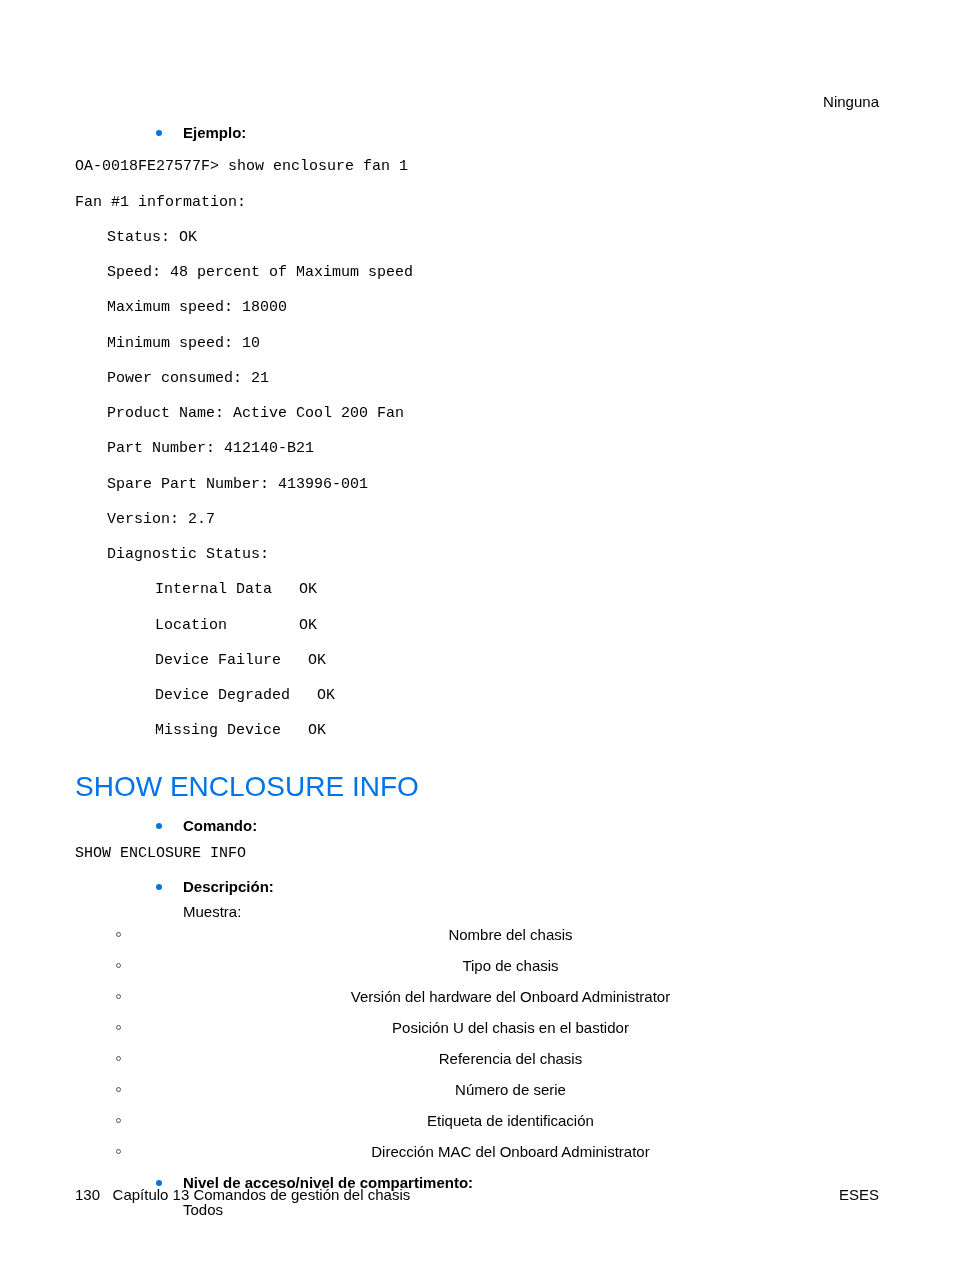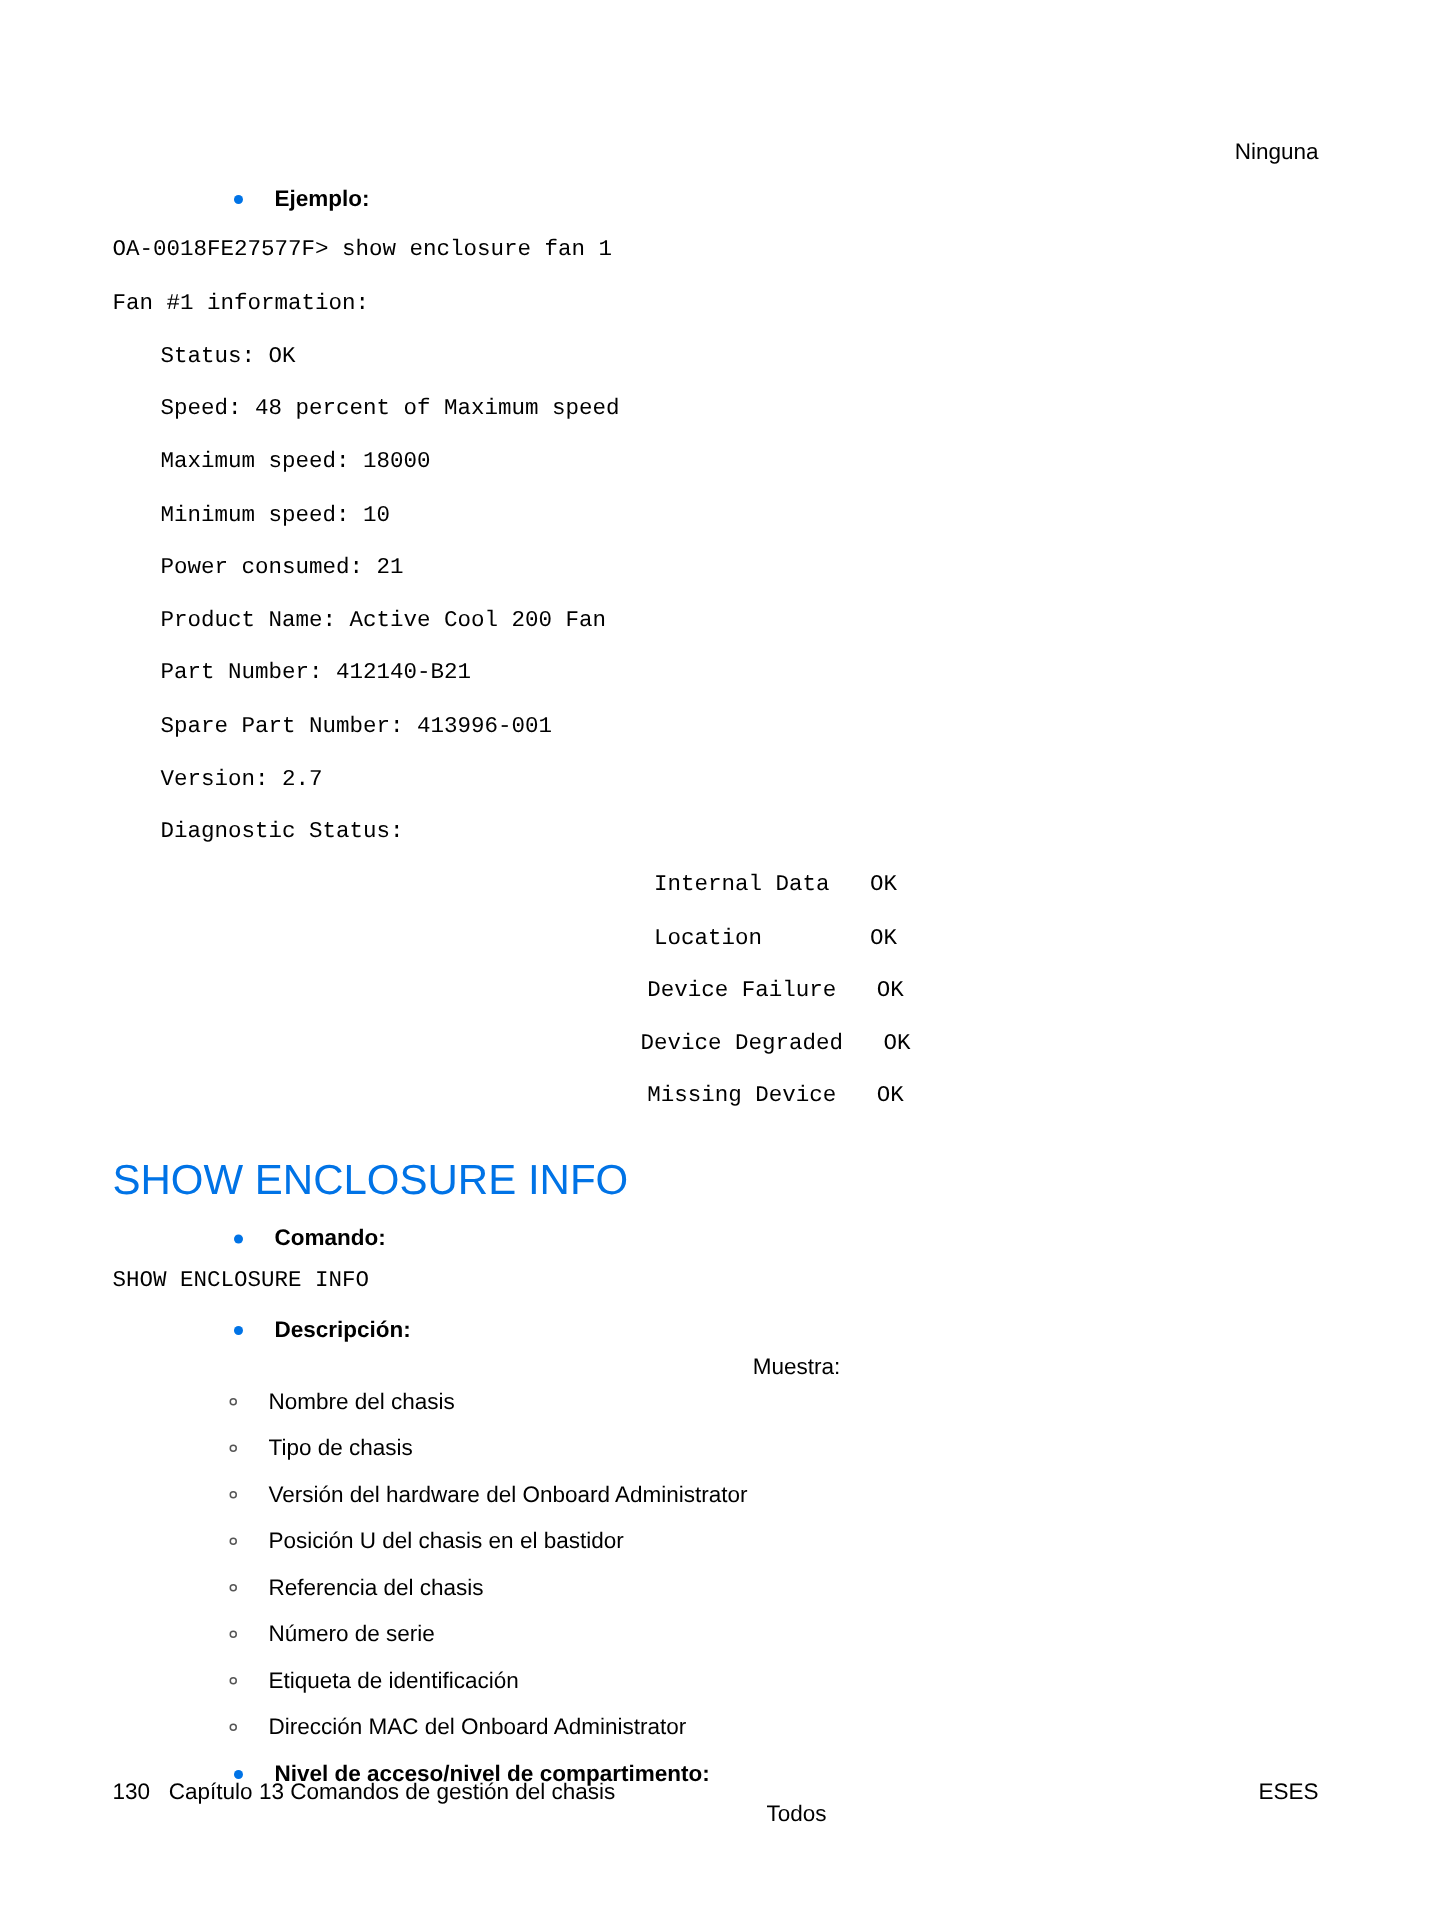--- a/index.html
+++ b/index.html
@@ -42,38 +42,38 @@
   .bullet-label {
     font-weight: bold;
   }
   .mono {
     font-family: "Courier New", Courier, monospace;
     font-size: 15px;
     line-height: 2.35;
     white-space: pre;
   }
   .mono-indent-1 { padding-left: 32px; }
-  .mono-indent-2 { padding-left: 80px; text-align: center; }
+  .mono-indent-2 { padding-left: 80px; }
   h2.section-title {
     color: #0073e6;
     font-size: 28px;
     font-weight: normal;
     margin: 22px 0 14px 0;
     font-family: Arial, Helvetica, sans-serif;
   }
   .sub-text {
     margin-left: 108px;
     margin-top: 4px;
     margin-bottom: 6px;
-    text-align: center;
   }
   .sub-list {
-    margin-left: 104px;
+    margin-left: 67px;
     list-style: none;
     margin-top: 6px;
+    text-align: center;
   }
   .sub-list li {
     position: relative;
     padding-left: 0;
     margin-bottom: 14px;
     font-size: 15px;
   }
   .sub-list .ring {
     position: absolute;
     left: -26px;

